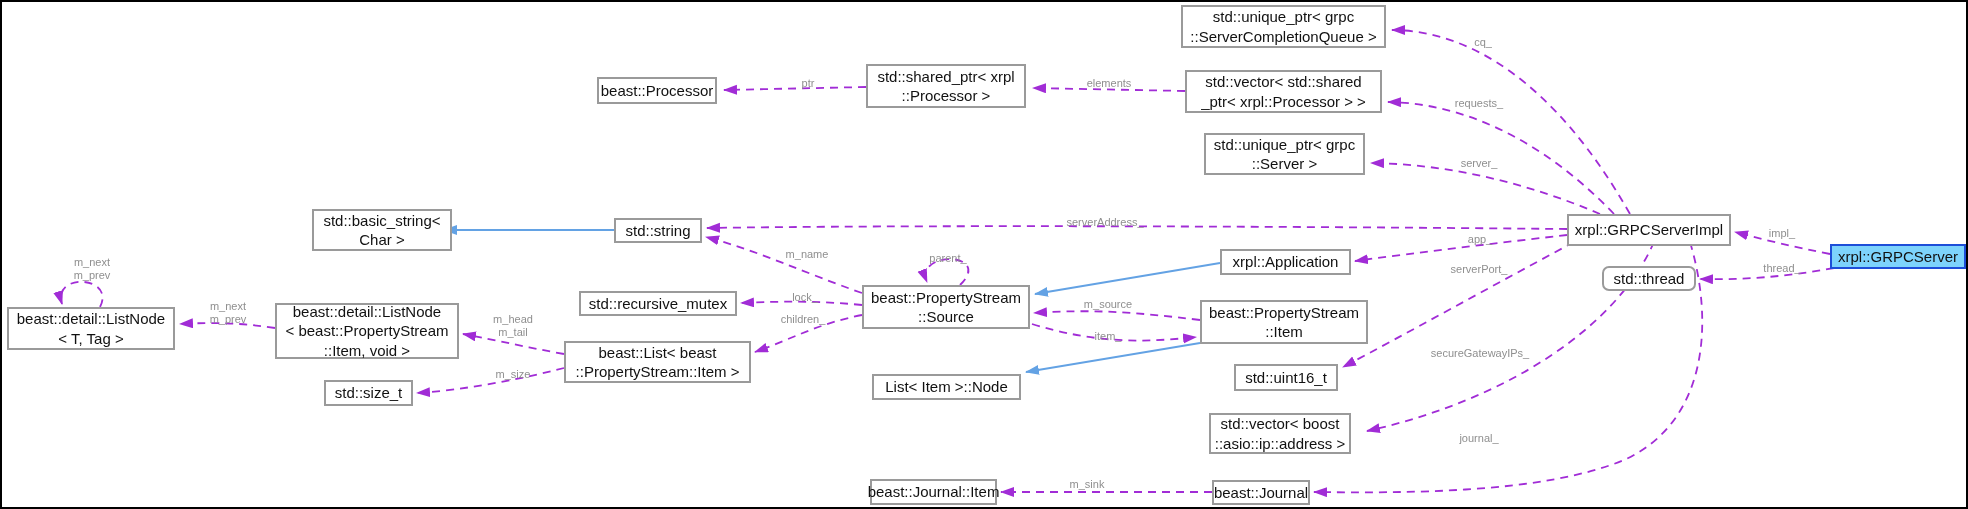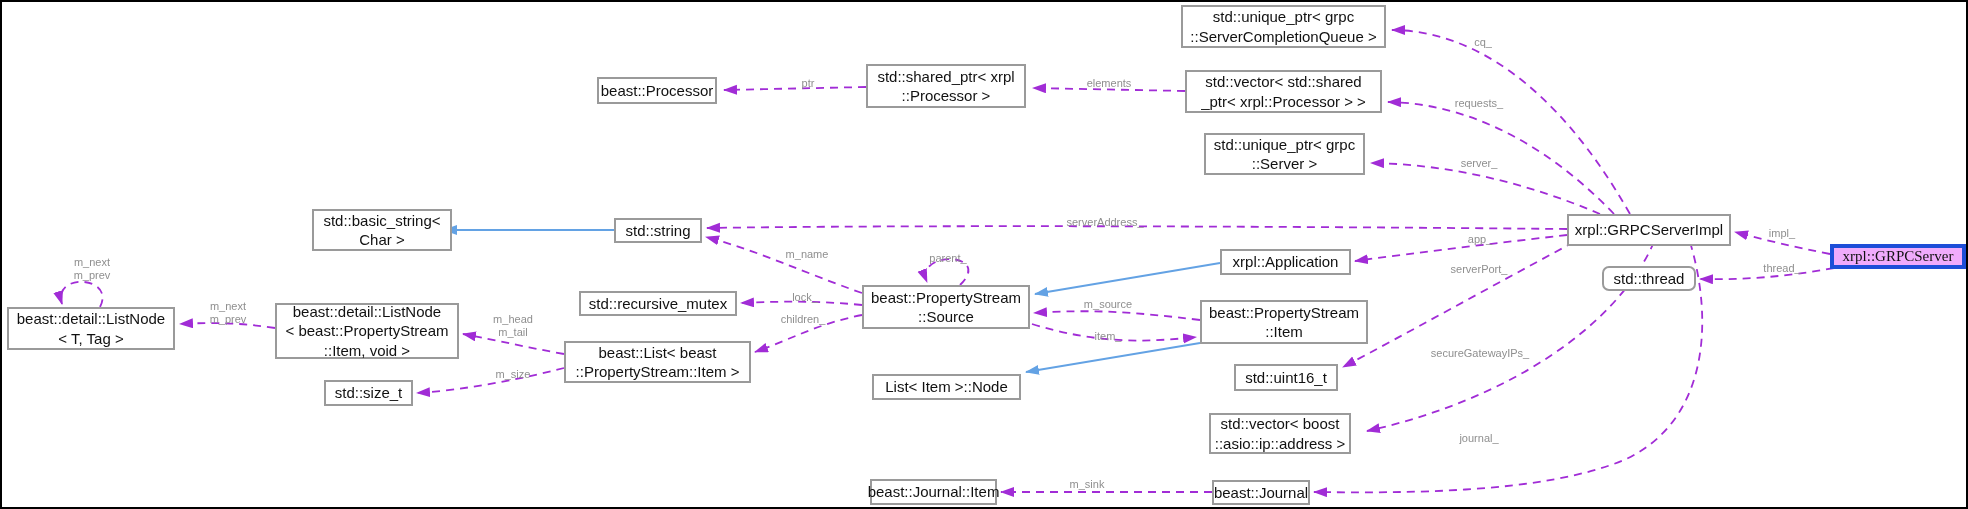--- a/index.html
+++ b/index.html
@@ -19,24 +19,23 @@
     box-sizing:border-box;
     background:#ffffff;
     border:2px solid #9a9a9a;
     color:#111111;
     font-size:15px; line-height:1.28;
     text-align:center; white-space:pre-line;
     padding:0 2px;
     cursor:pointer;
   }
   .node.main {
-    background:#f0abfc;
-    border:4px solid #1d4ed8;
+    background:#7dd3fc;
+    border:2px solid #1d4ed8;
     cursor:default;
-    font-family:Liberation Serif, serif;
   }
   .edge-label {
     position:absolute;
     transform:translate(-50%,-50%);
     font-size:11px; line-height:1.15;
     color:#8f8f8f;
     white-space:pre-line; text-align:center;
     pointer-events:none;
   }
 </style>

